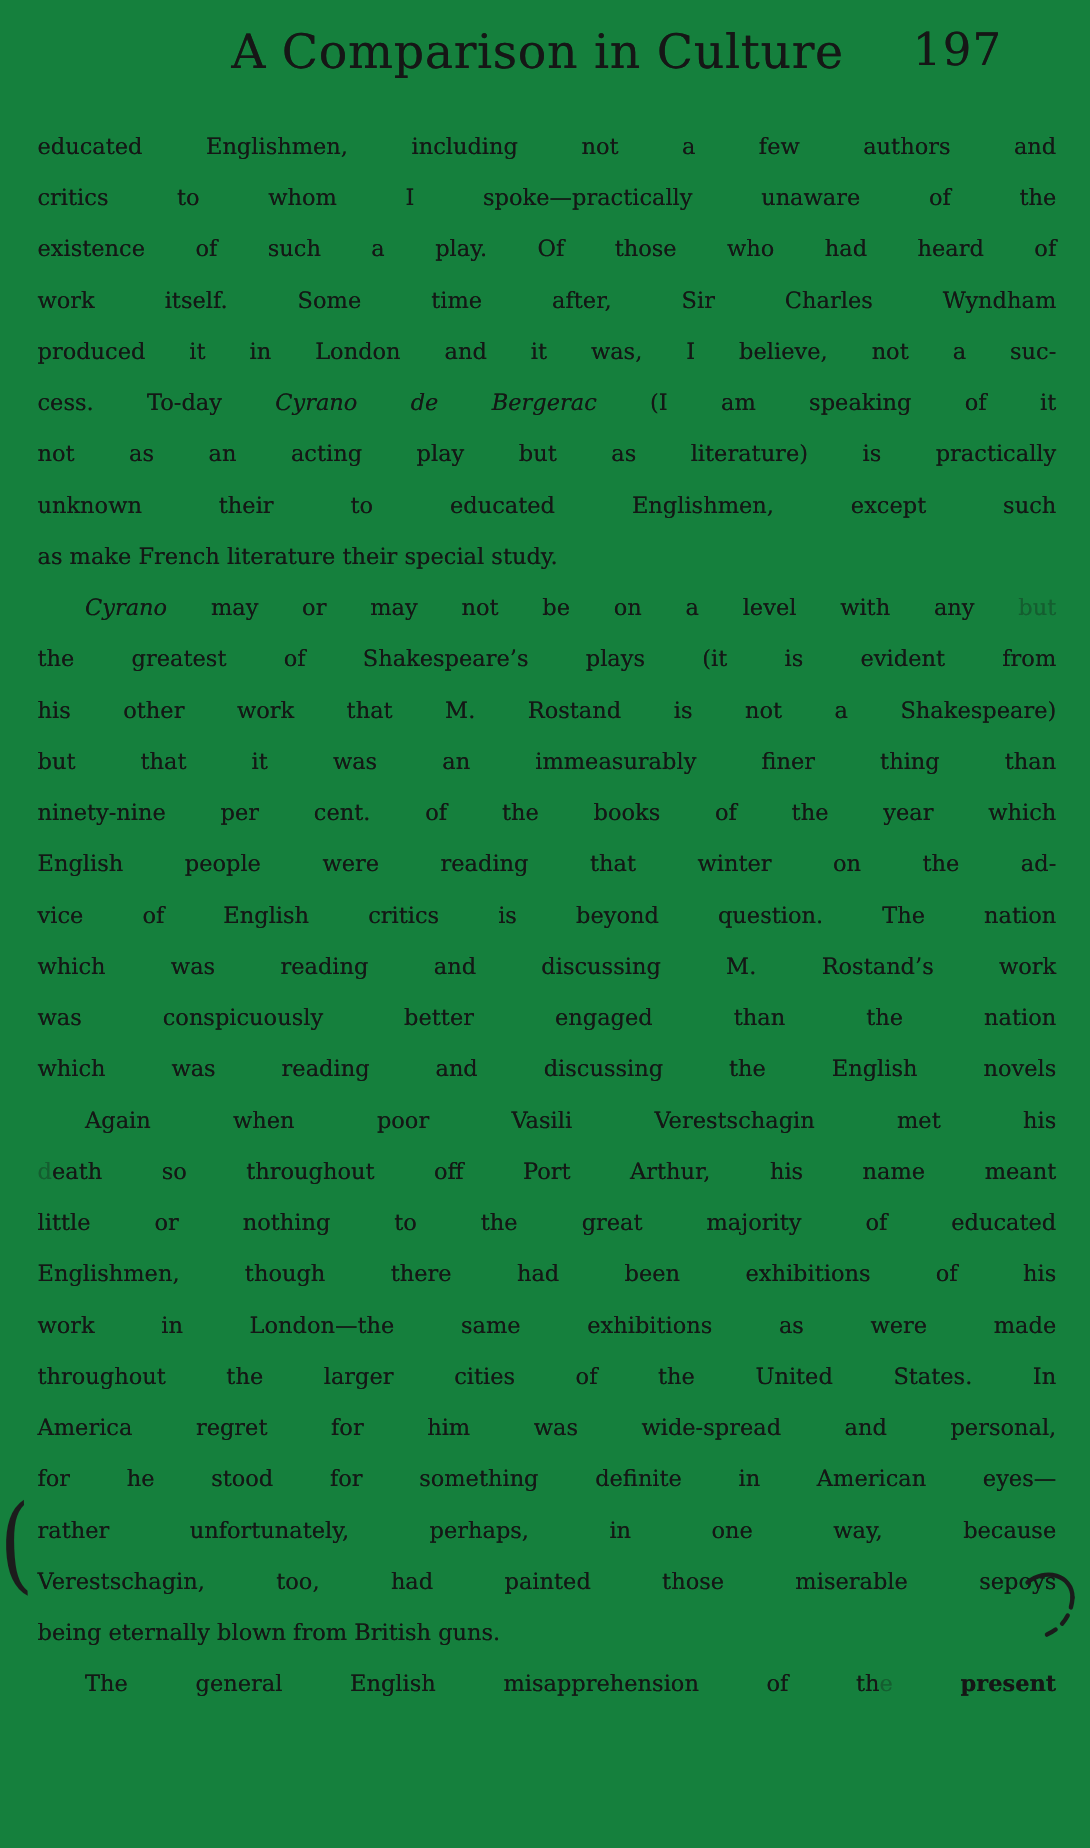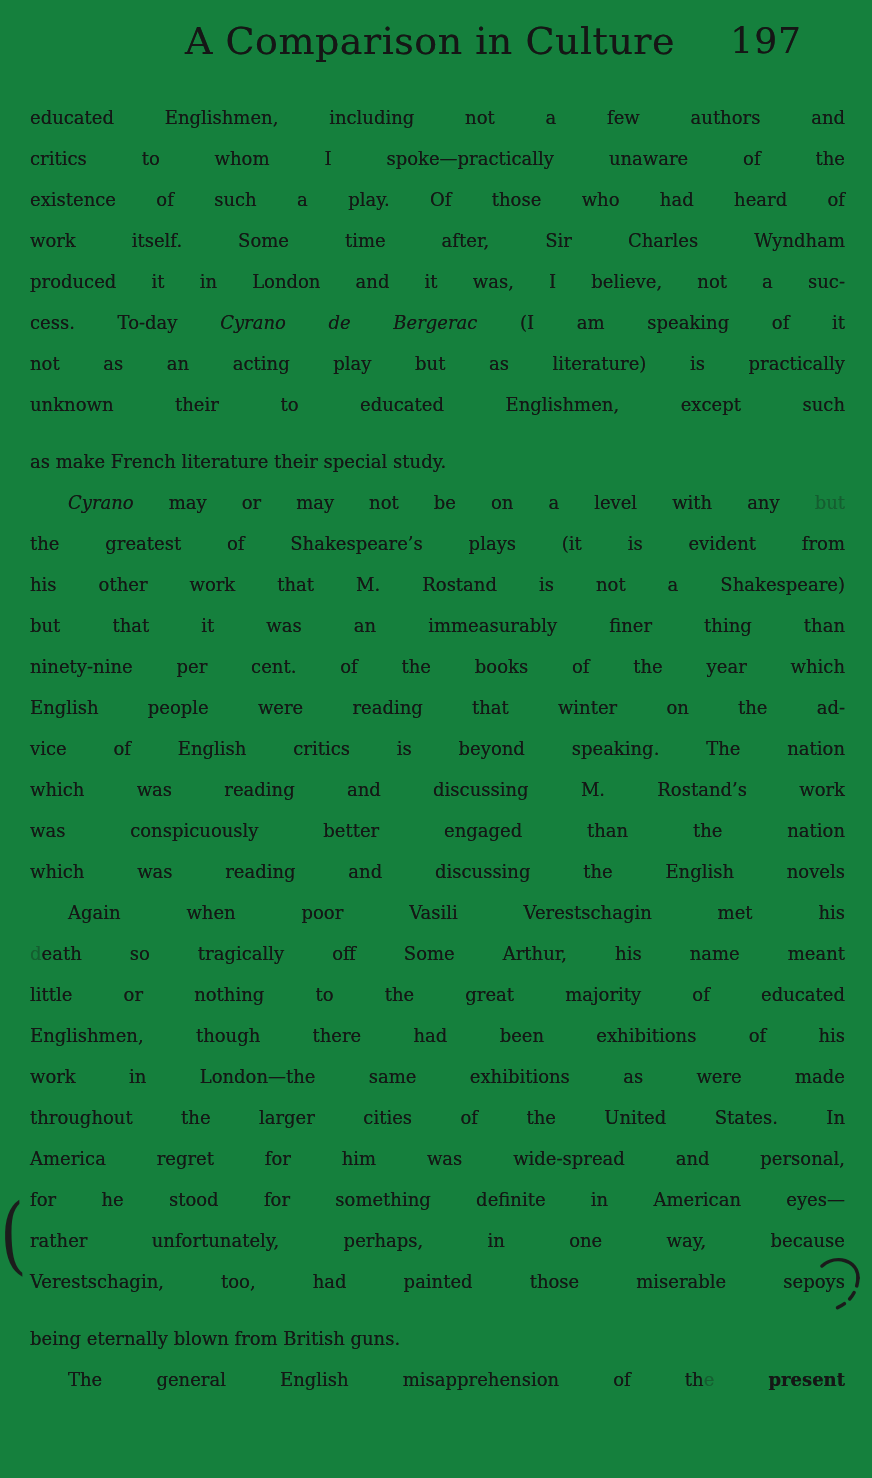--- a/index.html
+++ b/index.html
@@ -28,21 +28,21 @@
   .text-block{
     position:absolute;top:97px;left:30px;width:815px;
     font-size:18px;
   }
   .line{
     height:41px;line-height:41px;
     text-align:justify;text-align-last:justify;
     text-justify:inter-word;
     overflow:visible;white-space:normal;
   }
-  .line.end{text-align-last:left;margin-top:16px;}
+  .line.end{text-align-last:left;}
   .line.indent{text-indent:38px;}
   .it{font-style:italic;}
   .fade{opacity:0.32;}
   .bold{font-weight:bold;}
   .margin-paren{
     position:absolute;left:-2px;top:1194px;
     font-size:84px;line-height:84px;
     transform:scaleX(0.78) rotate(-3deg);
     transform-origin:left top;
     color:#1c1c1c;text-shadow:none;
@@ -70,26 +70,26 @@
       <div class="line"><span>cess. To-day </span><span class="it">Cyrano de Bergerac</span><span> (I am speaking of it</span></div>
       <div class="line"><span>not as an acting play but as literature) is practically</span></div>
       <div class="line"><span>unknown their to educated Englishmen, except such</span></div>
       <div class="line end"><span>as make French literature their special study.</span></div>
       <div class="line indent"><span class="it">Cyrano</span><span> may or may not be on a level with any </span><span class="fade">but</span></div>
       <div class="line"><span>the greatest of Shakespeare’s plays (it is evident from</span></div>
       <div class="line"><span>his other work that M. Rostand is not a Shakespeare)</span></div>
       <div class="line"><span>but that it was an immeasurably finer thing than</span></div>
       <div class="line"><span>ninety-nine per cent. of the books of the year which</span></div>
       <div class="line"><span>English people were reading that winter on the ad-</span></div>
-      <div class="line"><span>vice of English critics is beyond speaking. The nation</span></div>
+      <div class="line"><span>vice of English critics is beyond question. The nation</span></div>
       <div class="line"><span>which was reading and discussing M. Rostand’s work</span></div>
       <div class="line"><span>was conspicuously better engaged than the nation</span></div>
       <div class="line"><span>which was reading and discussing the English novels</span></div>
       <div class="line indent"><span>Again when poor Vasili Verestschagin met his</span></div>
-      <div class="line"><span class="fade">d</span><span>eath so tragically off Some Arthur, his name meant</span></div>
+      <div class="line"><span class="fade">d</span><span>eath so throughout off Port Arthur, his name meant</span></div>
       <div class="line"><span>little or nothing to the great majority of educated</span></div>
       <div class="line"><span>Englishmen, though there had been exhibitions of his</span></div>
       <div class="line"><span>work in London—the same exhibitions as were made</span></div>
       <div class="line"><span>throughout the larger cities of the United States. In</span></div>
       <div class="line"><span>America regret for him was wide-spread and personal,</span></div>
       <div class="line"><span>for he stood for something definite in American eyes—</span></div>
       <div class="line"><span>rather unfortunately, perhaps, in one way, because</span></div>
       <div class="line"><span>Verestschagin, too, had painted those miserable sepoys</span></div>
       <div class="line end"><span>being eternally blown from British guns.</span></div>
       <div class="line indent"><span>The general English misapprehension of th</span><span class="fade">e</span><span> </span><span class="bold">present</span></div>

